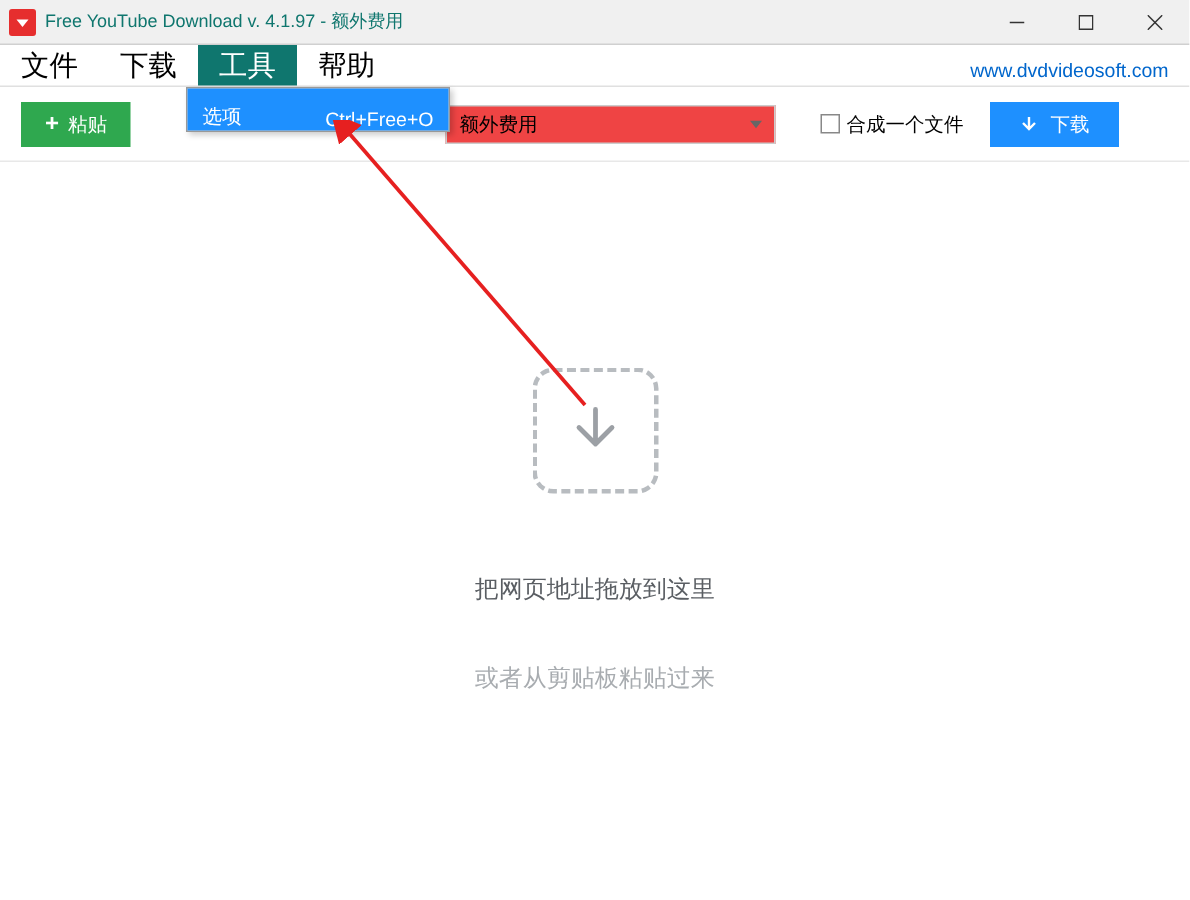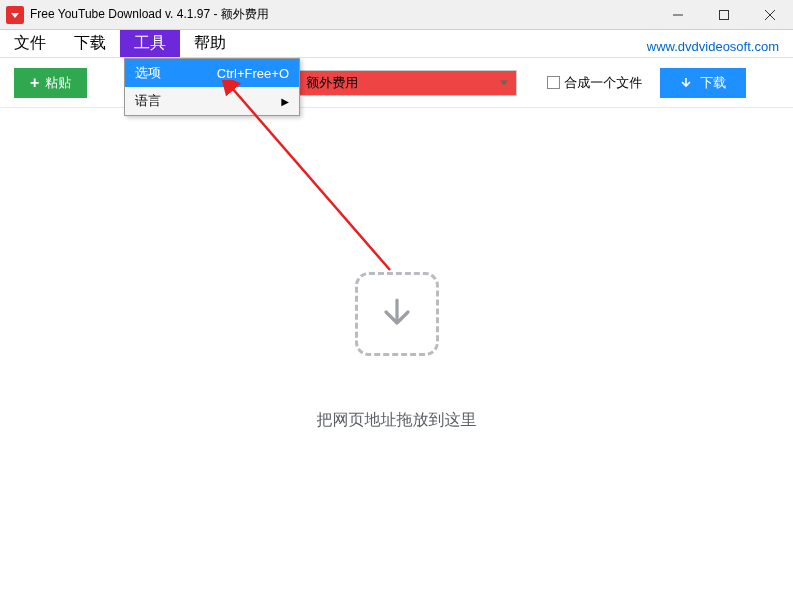--- a/index.html
+++ b/index.html
@@ -1,33 +1,33 @@
 <!DOCTYPE html>
 <html><head>
   <meta charset="utf-8">
   <style>
     * { margin: 0; padding: 0; box-sizing: border-box; font-family: "Microsoft YaHei", "Segoe UI", sans-serif; }
     body { background: #fff; width: 793px; height: 600px; overflow: hidden; position: relative; }
     
     .titlebar { height: 30px; background: #f0f0f0; display: flex; align-items: center; padding-left: 6px; border-bottom: 1px solid #d0d0d0; }
     .app-icon { width: 18px; height: 18px; background: #e62e2e; border-radius: 2px; display: flex; align-items: center; justify-content: center; margin-right: 6px; }
     .app-icon svg { width: 12px; height: 12px; }
-    .title-text { font-size: 12px; color: #000000; flex: 0 0 auto; }
+    .title-text { font-size: 12px; color: #0f766e; flex: 0 0 auto; }
     .title-spacer { flex: 1; }
     .win-btn { width: 46px; height: 30px; display: flex; align-items: center; justify-content: center; cursor: default; }
     .win-btn svg { width: 10px; height: 10px; }
     
     .menubar { height: 28px; display: flex; align-items: stretch; border-bottom: 1px solid #e0e0e0; position: relative; }
-    .menu-item { padding: 0 14px; font-size: 16px; display: flex; align-items: center; cursor: default; }
-    .menu-item.active { background: #6d28d9; color: #fff; }
+    .menu-item { padding: 0 14px; font-size: 19px; display: flex; align-items: center; cursor: default; }
+    .menu-item.active { background: #0f766e; color: #fff; }
     .menu-spacer { flex: 1; }
     .menu-link { padding: 16px 14px; font-size: 13px; color: #0066cc; display: flex; align-items: center; text-decoration: none; cursor: pointer; }
     
     .dropdown { position: absolute; top: 28px; left: 124px; width: 176px; background: #f5f5f5; border: 1px solid #999; box-shadow: 2px 2px 4px rgba(0,0,0,0.2); z-index: 10; }
-    .dropdown-item { height: 28px; display: flex; align-items: center; padding: 0 10px; font-size: 13px; cursor: default; }
+    .dropdown-item { height: 28px; display: flex; align-items: flex-end; padding: 0 10px; font-size: 13px; cursor: default; }
     .dropdown-item.highlighted { background: #1e90ff; color: #fff; }
     .dropdown-item .shortcut { margin-left: auto; padding-left: 12px; }
     .dropdown-item .submenu-arrow { margin-left: auto; font-size: 10px; }
     
     .toolbar { height: 50px; display: flex; align-items: center; padding: 0 14px; gap: 10px; border-bottom: 1px solid #e8e8e8; }
     .paste-btn { background: #2fa84f; color: #fff; border: none; height: 30px; padding: 0 16px; font-size: 13px; display: flex; align-items: center; gap: 6px; cursor: pointer; }
     .paste-btn .plus { font-size: 16px; font-weight: bold; }
     .format-select { flex: 0 0 auto; margin-left: 200px; height: 26px; border: 1px solid #ccc; background: #ef4444; padding: 0 26px 0 8px; font-size: 13px; display: flex; align-items: center; position: relative; min-width: 220px; }
     .format-select::after { content: ""; position: absolute; right: 8px; top: 50%; transform: translateY(-50%); border-left: 4px solid transparent; border-right: 4px solid transparent; border-top: 5px solid #666; }
     .checkbox-group { display: flex; align-items: center; gap: 4px; font-size: 13px; margin-left: 20px; }
@@ -78,24 +78,20 @@
   <div class="menu-item active">工具</div>
   <div class="menu-item">帮助</div>
   <div class="menu-spacer"></div>
   <a class="menu-link">www.dvdvideosoft.com</a>
 
   <div class="dropdown">
     <div class="dropdown-item highlighted">
       <span>选项</span>
       <span class="shortcut">Ctrl+Free+O</span>
     </div>
-    <div class="dropdown-item">
-      <span>语言</span>
-      <span class="submenu-arrow">▶</span>
-    </div>
   </div>
 </div>
 
 <div class="toolbar">
   <button class="paste-btn">
     <span class="plus">+</span>
     <span>粘贴</span>
   </button>
   <div class="format-select">
     <span>额外费用</span>
@@ -112,20 +108,21 @@
   </button>
 </div>
 
 <div class="dropzone">
   <div class="drop-icon">
     <svg viewBox="0 0 40 40">
         <path d="M20 6 L20 28 M9 18 L20 29 L31 18" stroke="#9ca0a5" stroke-width="3.2" fill="none" stroke-linecap="round" stroke-linejoin="round"></path>
       </svg>
   </div>
   <div class="drop-text1">把网页地址拖放到这里</div>
+  <div class="drop-text2">或者从剪贴板粘贴过来</div>
 </div>
 
 <svg class="arrow-annotation" viewBox="0 0 200 200">
   <defs>
     <marker id="arrowhead" markerWidth="8" markerHeight="8" refX="1" refY="4" orient="auto">
       <polygon points="0 0, 8 4, 0 8" fill="#e62020"></polygon>
     </marker>
   </defs>
   <line x1="170" y1="190" x2="12" y2="8" stroke="#e62020" stroke-width="2.5" marker-end="url(#arrowhead)"></line>
 </svg>

